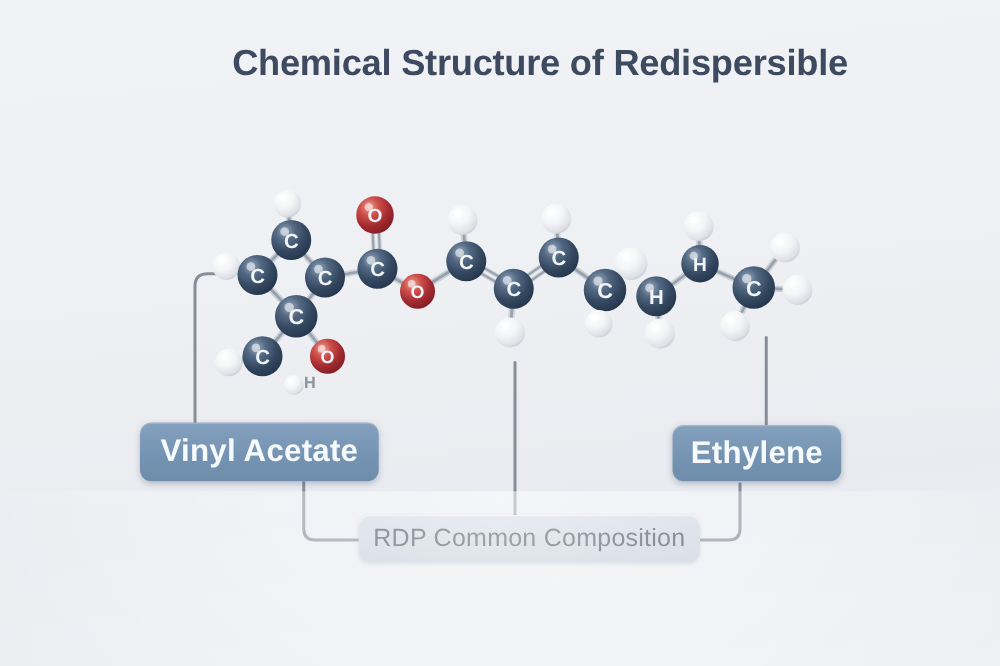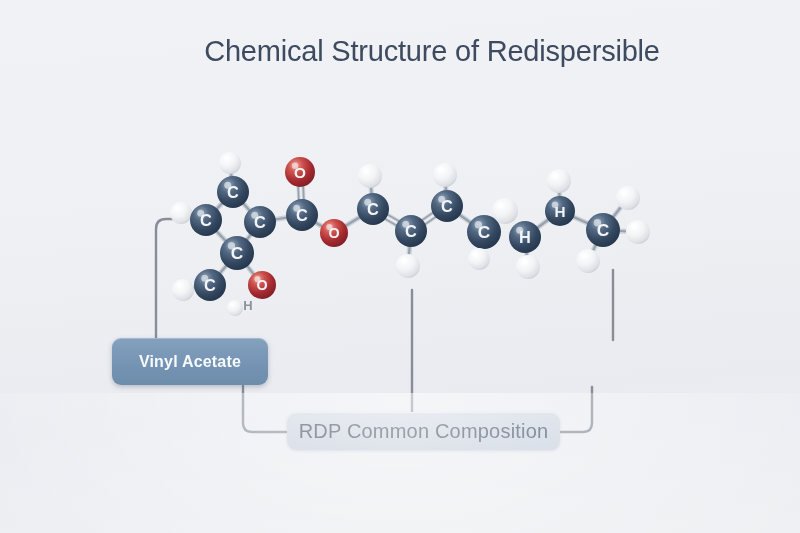--- a/index.html
+++ b/index.html
@@ -8,31 +8,31 @@
     font-family:"Liberation Sans",sans-serif;
     background:linear-gradient(175deg,#f1f2f5 0%,#eef0f3 40%,#e9ebf0 72%,#edeff2 100%);
   }
   .canvas::after{
     content:"";position:absolute;left:-120px;right:-120px;bottom:-180px;height:320px;
     background:radial-gradient(ellipse at 50% 0%,rgba(255,255,255,.55),rgba(255,255,255,0) 70%);
     pointer-events:none;
   }
   .title{
     position:absolute;left:64px;width:736px;top:29px;
-    text-align:center;color:#3d4a5f;font-weight:400;
+    text-align:center;color:#3d4a5f;font-weight:700;
     font-size:29px;line-height:44px;letter-spacing:-.2px;
   }
   .mol-svg{position:absolute;left:0;top:0;}
   .tag{
     position:absolute;display:flex;align-items:center;justify-content:center;
     border-radius:9px;color:#f7fafc;font-weight:700;letter-spacing:.2px;
     background:linear-gradient(180deg,#84a1be 0%,#7493b2 60%,#6e8dab 100%);
     box-shadow:0 2px 5px rgba(52,70,95,.28), inset 0 1px 0 rgba(255,255,255,.25);
   }
-  .tag-vinyl{left:112px;top:338px;width:156px;height:47px;font-size:16px;}
+  .tag-vinyl{left:112px;top:338px;width:191px;height:47px;font-size:25px;}
   .tag-ethylene{left:538px;top:340px;width:135px;height:45px;font-size:25px;}
   .tag-rdp{
     position:absolute;left:287px;top:412px;width:273px;height:38px;border-radius:9px;
     display:flex;align-items:center;justify-content:center;
     background:linear-gradient(180deg,#cfd7e3 0%,#c5cedc 100%);
     box-shadow:0 1px 3px rgba(52,70,95,.18), inset 0 1px 0 rgba(255,255,255,.5);
     color:#3e4a5e;font-size:20px;font-weight:400;letter-spacing:.2px;
   }
 </style>
 </head>
@@ -218,18 +218,21 @@
       </g>
     <g id="annot-layer">
         <text x="248" y="310" text-anchor="middle" font-family="&quot;Liberation Sans&quot;,sans-serif" font-weight="700" font-size="13" fill="#8d939c">H</text>
       </g>
   </svg>
 
   <div class="tag tag-vinyl">
     <span>Vinyl Acetate</span>
   </div>
 
+  <div class="tag tag-ethylene">
+    <span>Ethylene</span>
+  </div>
 
   <div class="tag-rdp">
     <span>RDP Common Composition</span>
   </div>
 
 </div>
 
 </body></html>

